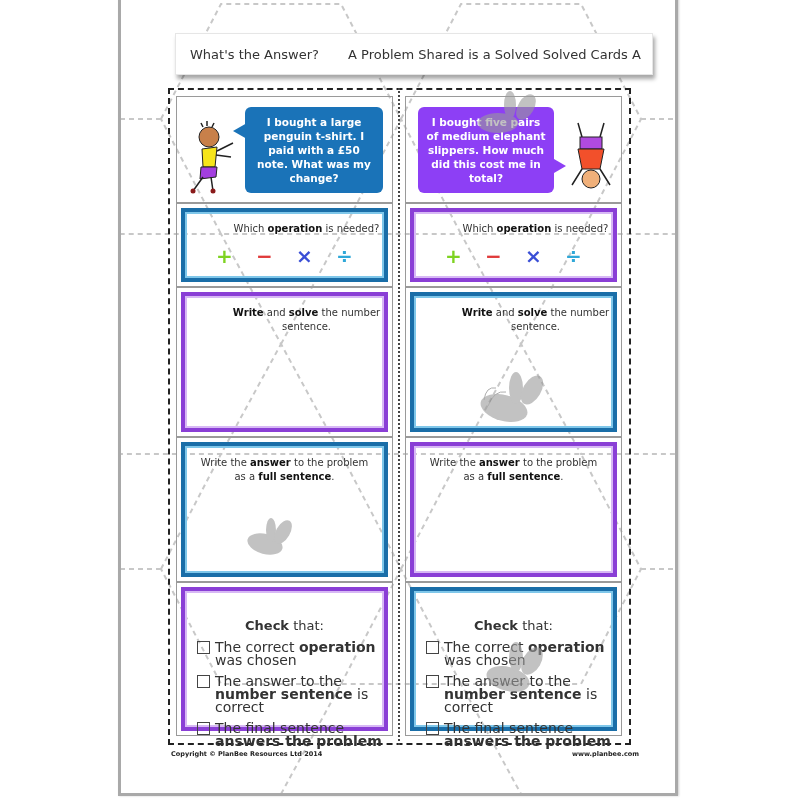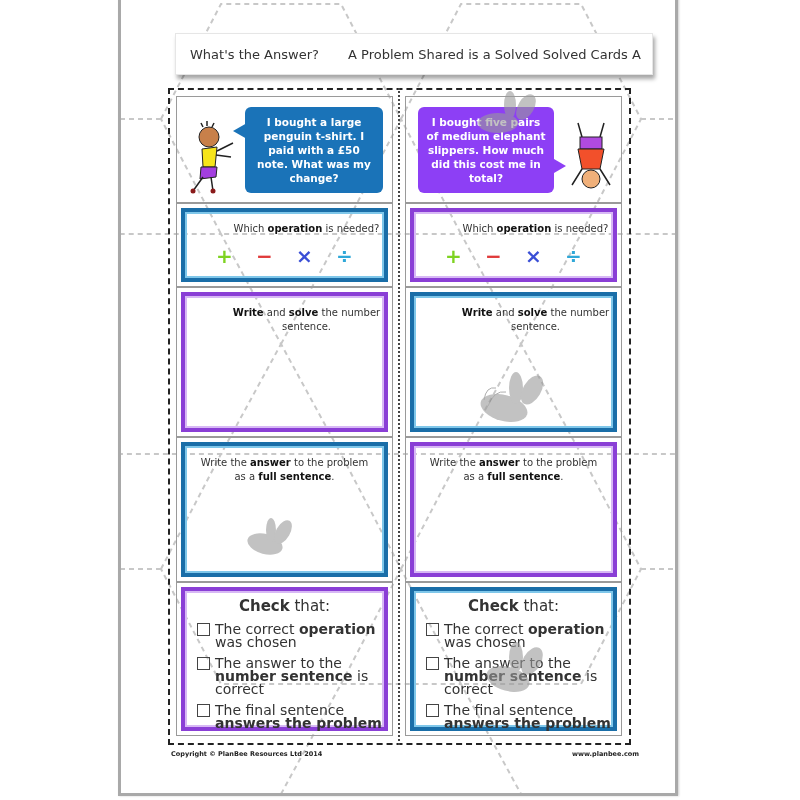--- a/index.html
+++ b/index.html
@@ -15,21 +15,21 @@
   .card { position:absolute; left:4px; top:4px; right:4px; bottom:4px; border:4px solid; box-sizing:border-box; }
   .card.blue { border-color:#1a6ea8; box-shadow: inset 0 0 0 2px #7fc7ea; }
   .card.purple { border-color:#8a3fd6; box-shadow: inset 0 0 0 2px #d7b8f5; }
   .q { font-size:10px; color:#333; text-align:center; line-height:14px; margin-top:10px;padding-left:44px; }
   .q b { color:#111; }
   .ops { display:flex; justify-content:center; gap:18px; margin-top:8px; font-size:20px; font-weight:bold; }
   .op { width:22px; text-align:center; }
   .bubble { position:absolute; color:#fff; font-weight:bold; font-size:10.5px; line-height:14px; text-align:center; border-radius:6px; padding:6px 8px; box-sizing:border-box; display:flex; align-items:center; justify-content:center; }
   .bubble.blue { background:#1a73b8; }
   .bubble.purple { background:#8d3ff5; }
-  .check-title { font-size:15px; text-align:center; margin-top:6px; color:#333; }
+  .check-title { font-size:13px; text-align:center; margin-top:27px; color:#333; }
   .check-item { display:flex; align-items:flex-start; font-size:14px; color:#333; margin:8px 0 0 12px; line-height:13px; }
   .box { width:11px; height:11px; border:1.5px solid #444; margin-right:5px; flex-shrink:0; }
   .footer { position:absolute; top:750px; font-size:6.5px; font-weight:bold; color:#222; }
   .ghost { position:absolute; opacity:0.6; }
 </style>
 </head>
 <body>
 
 <div class="page">
   <svg class="bg-svg" viewBox="0 0 560 800">

